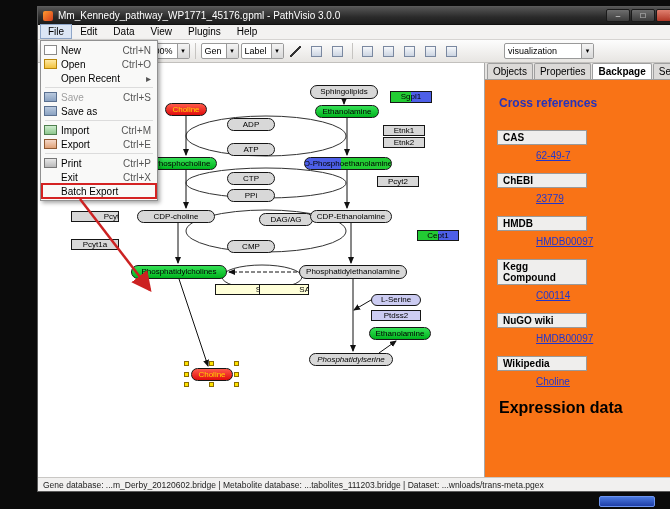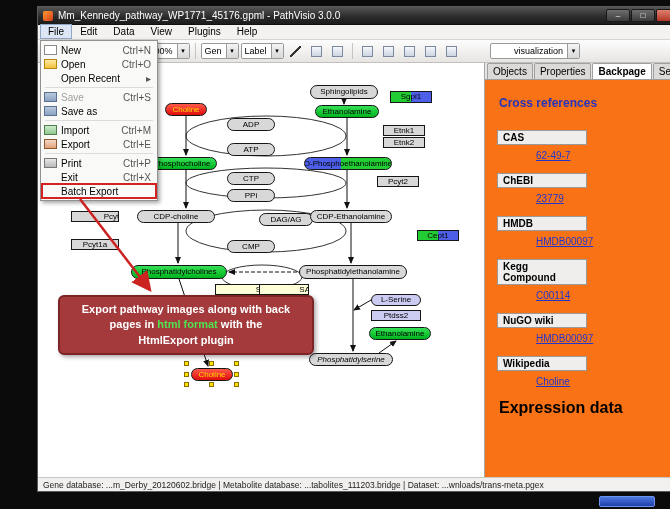--- a/index.html
+++ b/index.html
@@ -41,21 +41,21 @@
   .gi-new { background:#fff; border-color:#8a8a8a; }
   .gi-open { background:linear-gradient(#ffe9a3,#f2c23d); border-color:#b8860b; }
   .gi-save { background:linear-gradient(#b9c9de,#8aa2c2); border-color:#5a7090; }
   .gi-line { border:none; background:linear-gradient(135deg,transparent 44%,#333 44%,#333 56%,transparent 56%); }
   .combo { background:#fff; border:1px solid #9a9a9a; height:16px; display:flex;
            align-items:center; font-size:9px; padding-left:3px; border-radius:2px; }
   .combo .arrow { margin-left:4px; width:12px; height:14px; font-size:7px;
                   background:linear-gradient(#f4f4f4,#d8d8d8); border-left:1px solid #9a9a9a;
                   display:flex; align-items:center; justify-content:center; }
   .zoom-label { font-size:9px; margin:0 3px 0 1px; }
-  .viz { position:absolute; left:452px; top:3px; width:90px;text-align:right; }
+  .viz { position:absolute; left:466px; top:3px; width:90px; }
   .viz span:first-child { flex:1; }
 
   
   .canvas { position:absolute; left:0; top:56px; width:447px; height:416px;
             background:#fff; border-right:1px solid #a8a8a8; overflow:hidden; }
   #edges { position:absolute; left:0; top:0; }
   .node { position:absolute; border:1px solid #161616; background:#d8d8d8;
           font-size:8px; line-height:1; display:flex; align-items:center; justify-content:center;
           white-space:nowrap; overflow:hidden; z-index:2; color:#000; }
   .node.met { border-radius:7px; }
@@ -258,25 +258,20 @@
         <div class="node met fill-red" style="left: 153px; top: 305px; width: 42px; height: 13px; color: rgb(255, 212, 0);">Choline</div>
         <div class="handle" style="left: 146px; top: 298px;"></div>
         <div class="handle" style="left: 171px; top: 298px;"></div>
         <div class="handle" style="left: 196px; top: 298px;"></div>
         <div class="handle" style="left: 146px; top: 308.5px;"></div>
         <div class="handle" style="left: 196px; top: 308.5px;"></div>
         <div class="handle" style="left: 146px; top: 319px;"></div>
         <div class="handle" style="left: 171px; top: 319px;"></div>
         <div class="handle" style="left: 196px; top: 319px;"></div>
       </div>
-    <div class="callout">
-      <div><span>Export pathway images along with back</span></div>
-      <div><span>pages in </span><span class="hl">html format</span><span> with the</span></div>
-      <div><span>HtmlExport plugin</span></div>
-    </div>
   </div>
 
   <div class="sidebar">
     <div class="tabs" id="tabs">
         <div class="tab">Objects</div>
         <div class="tab">Properties</div>
         <div class="tab active">Backpage</div>
         <div class="tab">Search</div>
         <div class="tab">Legend</div>
       </div>

